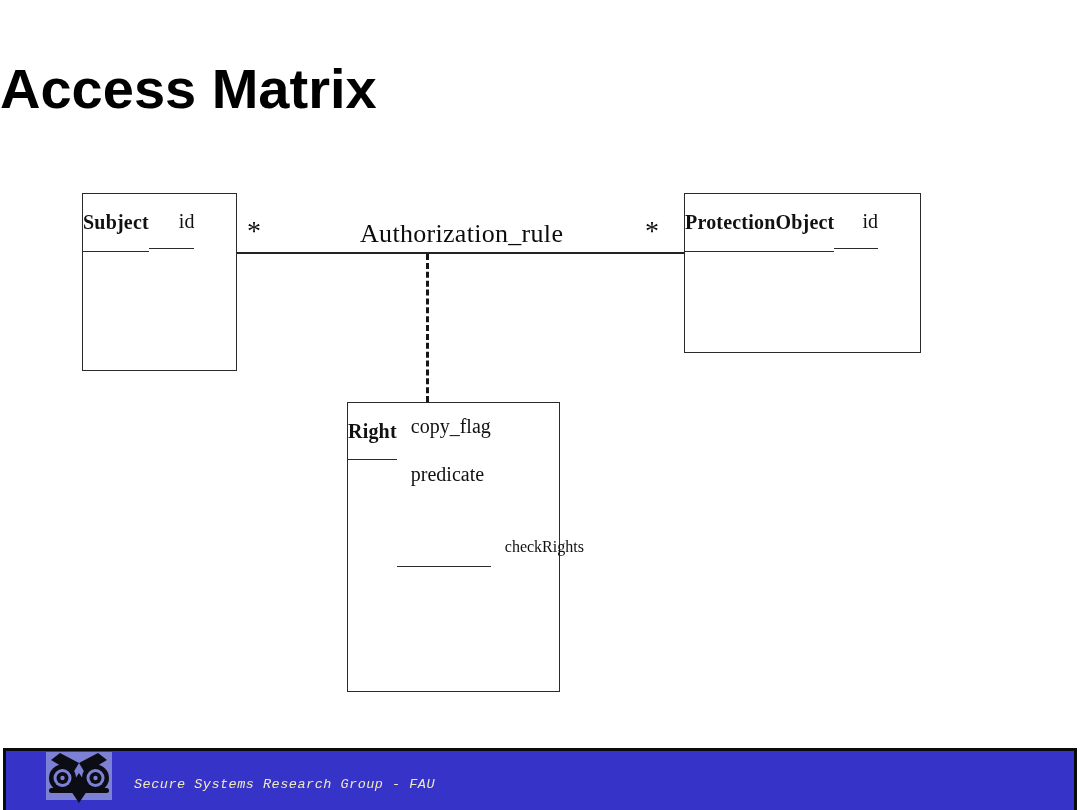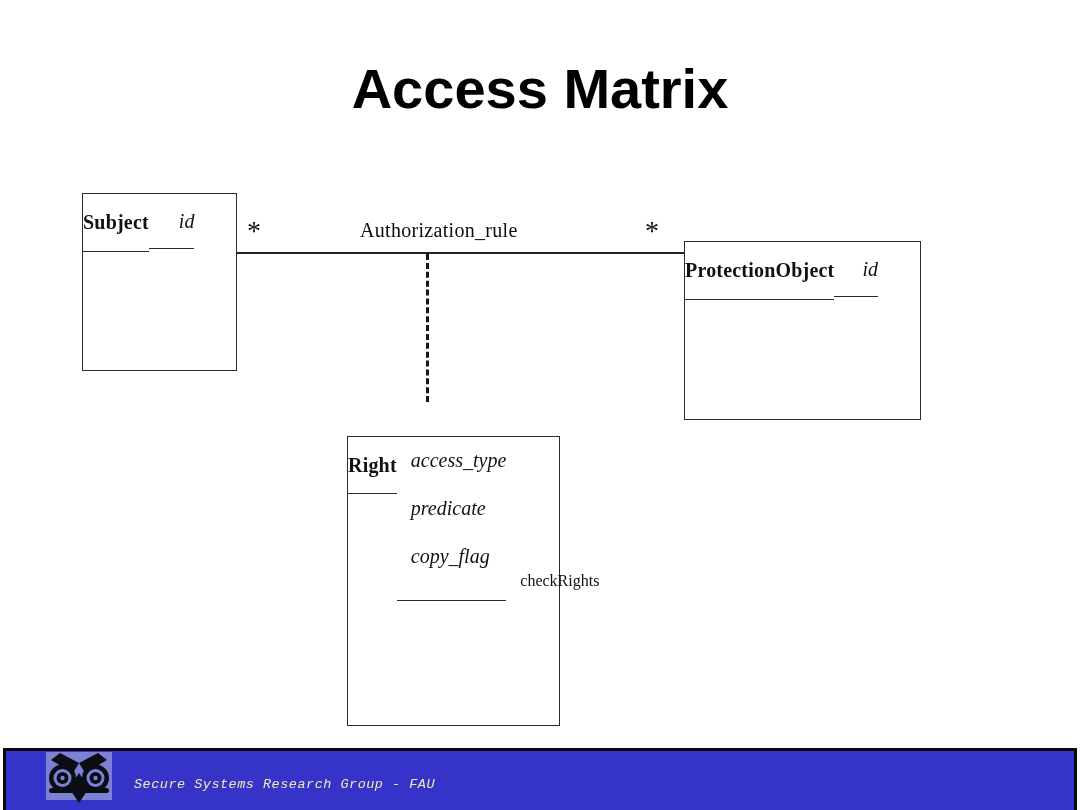--- a/index.html
+++ b/index.html
@@ -5,21 +5,21 @@
   html,body { margin:0; padding:0; background:#ffffff; }
   .slide {
     position:relative; width:1080px; height:810px;
     background:#ffffff; overflow:hidden;
     font-family:"Liberation Serif", serif; color:#111;
   }
 
   
   .slide-title {
     position:absolute; top:57px; left:0; width:100%;
-    text-align:center;
+    text-align:left;
     font-family:"Liberation Sans", sans-serif;
     font-weight:700; font-size:56px; line-height:1.15;
     color:#000;
   }
 
   
   .uml-class {
     position:absolute; box-sizing:border-box;
     border:1.6px solid #2b2b2b; background:#ffffff;
     display:flex; flex-direction:row;
@@ -27,46 +27,45 @@
   .uml-head {
     box-sizing:border-box;
     border-bottom:1.6px solid #2b2b2b;
     display:flex; align-items:center; justify-content:center;
     font-weight:bold; font-size:20px; letter-spacing:0.2px;
   }
   .uml-attrs {
     box-sizing:border-box;
     border-bottom:1.6px solid #2b2b2b;
     font-size:20px;
-    font-style:italic;
   }
   .uml-ops { flex:1; box-sizing:border-box; }
 
   #class-subject { left:82px; top:193px; width:155px; height:178px; }
   #class-subject .uml-head  { height:58px; }
   #class-subject .uml-attrs { height:55px; display:flex; align-items:center; padding-left:30px; }
 
-  #class-protection { left:684px; top:193px; width:237px; height:179px;margin-top:48px; }
+  #class-protection { left:684px; top:193px; width:237px; height:160px; }
   #class-protection .uml-head  { height:58px; }
   #class-protection .uml-attrs { height:55px; display:flex; align-items:center; padding-left:28px; }
 
-  #class-right { left:347px; top:402px; width:213px; height:290px;margin-top:34px; }
+  #class-right { left:347px; top:402px; width:213px; height:290px; }
   #class-right .uml-head  { height:57px; }
   #class-right .uml-attrs { height:164px; padding:12px 0 0 14px; }
   #class-right .attr-item { line-height:22px; margin-bottom:26px; }
   #class-right .uml-ops   { display:flex; align-items:center; padding-left:14px; font-size:16px; }
 
   
   .assoc-line {
     position:absolute; left:237px; top:252px;
     width:447px; height:2px; background:#232323;
   }
   .assoc-label {
     position:absolute; left:360px; top:219px;
-    font-size:20px; letter-spacing:0.3px; color:#0d0d0d;font-family:Liberation Serif, serif;
+    font-size:26px; letter-spacing:0.3px; color:#0d0d0d;font-family:Liberation Serif, serif;
   }
   .mult {
     position:absolute; font-size:28px; line-height:1; color:#0d0d0d;
   }
   .mult-left  { left:247px; top:217px; }
   .mult-right { left:645px; top:217px; }
   .dashed-connector {
     position:absolute; left:426px; top:254px;
     width:0; height:148px;
     border-left:3px dashed #161616;
@@ -113,23 +112,22 @@
   <div class="assoc-line"></div>
   <div class="mult mult-left">*</div>
   <div class="mult mult-right">*</div>
   <div class="assoc-label">Authorization_rule</div>
 
   <div class="dashed-connector"></div>
 
   <div class="uml-class" id="class-right">
     <div class="uml-head">Right</div>
     <div class="uml-attrs">
-      <div class="attr-item">access_type</div>
+      <div class="attr-item">copy_flag</div>
       <div class="attr-item">predicate</div>
-      <div class="attr-item">copy_flag</div>
     </div>
     <div class="uml-ops">checkRights</div>
   </div>
 
   <div class="footer">
     <svg class="owl" viewBox="0 0 70 52" xmlns="http://www.w3.org/2000/svg" aria-hidden="true">
       <rect x="0" y="0" width="66" height="48" fill="#7d81d6"></rect>
       <g fill="#0c0c14">
         <path d="M33 11 L14 1 L5 8 L27 21 Z"></path>
         <path d="M33 11 L52 1 L61 8 L39 21 Z"></path>

